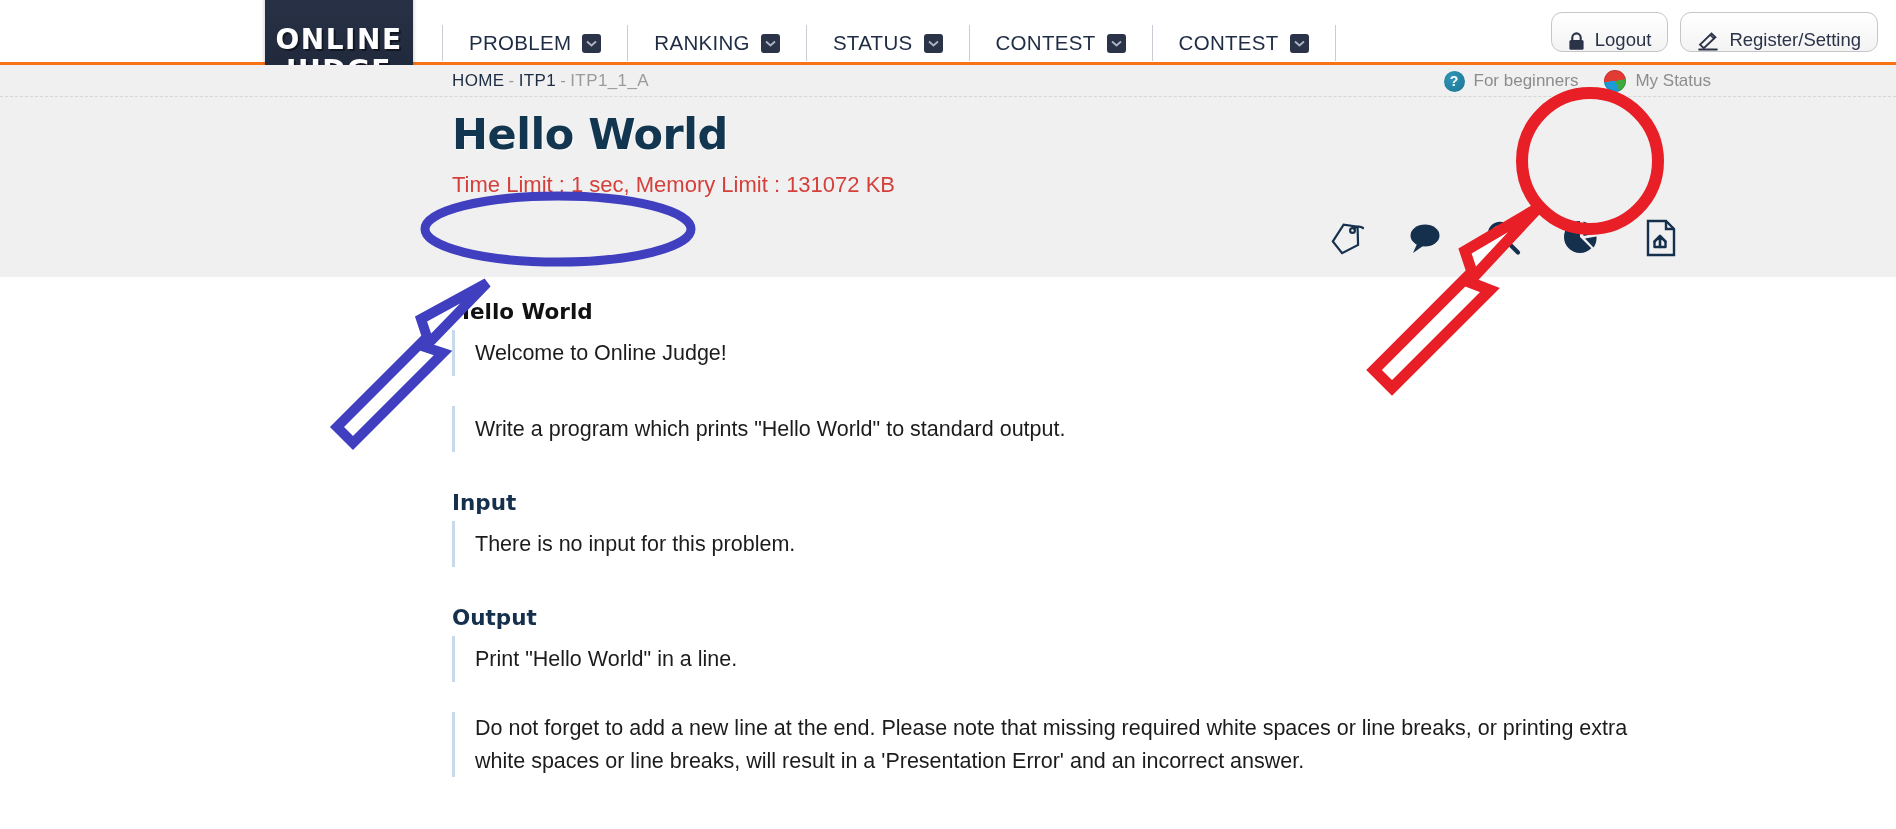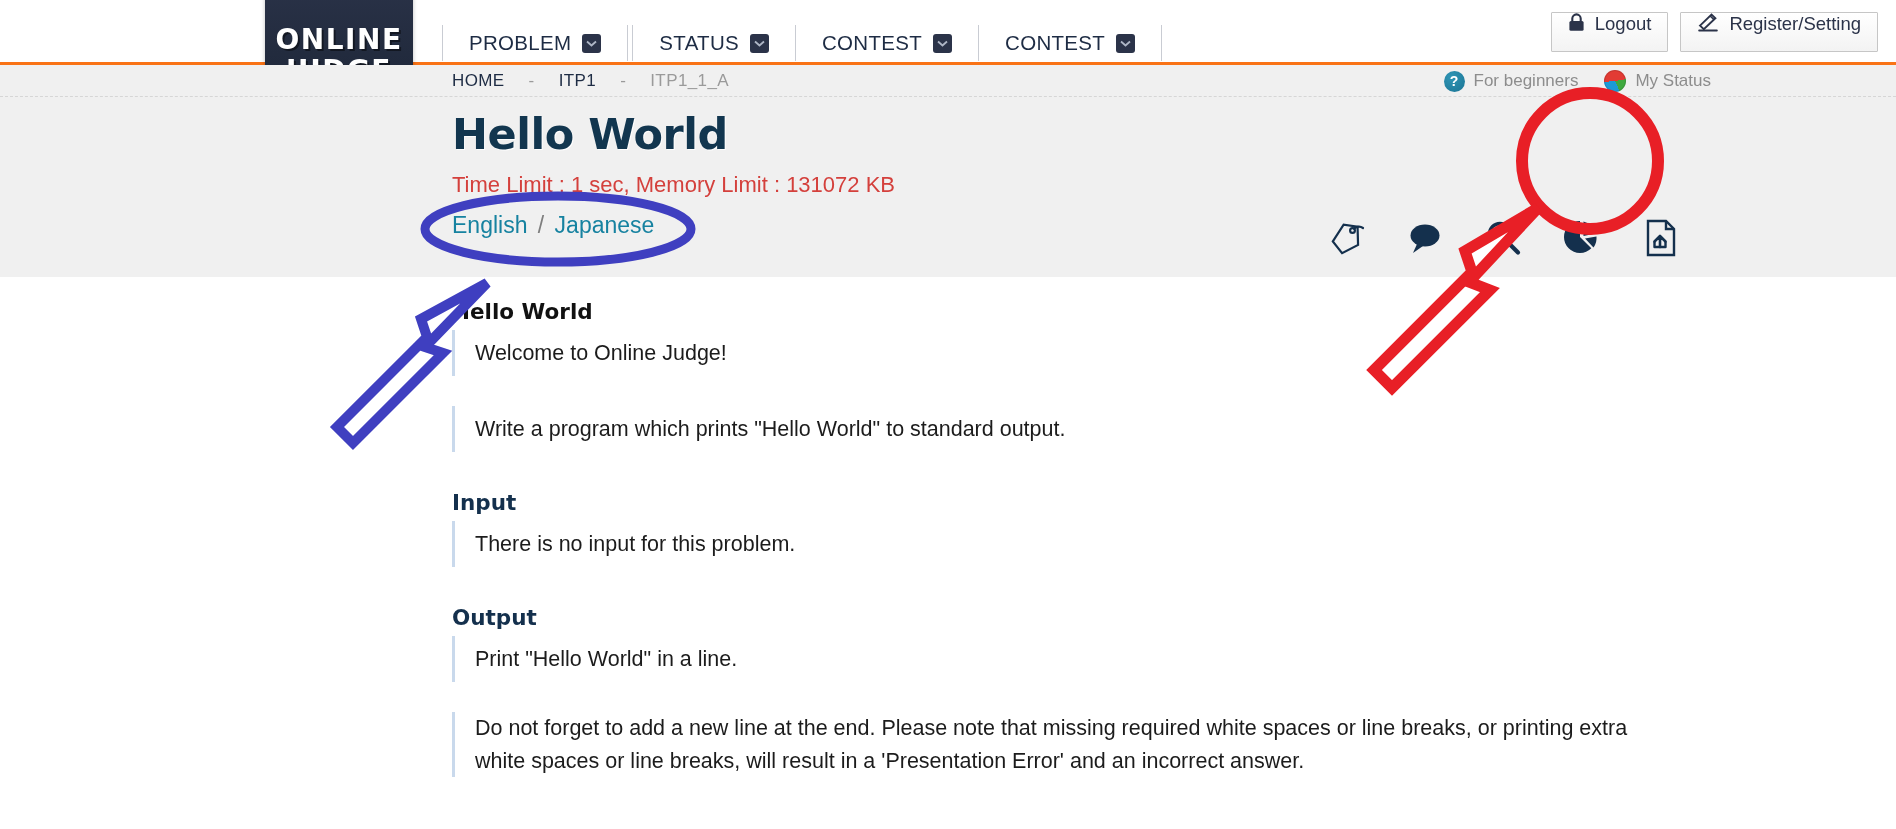--- a/index.html
+++ b/index.html
@@ -83,45 +83,45 @@
 
   .topbar-right {
     position: absolute;
     right: 18px;
     top: 12px;
     display: flex;
     align-items: center;
     gap: 12px;
   }
   .tb-btn {
-    display: flex; align-items: flex-start; gap: 10px;
+    display: flex; align-items: flex-end; gap: 10px;
     height: 40px;
     padding: 0 16px;
     border: 1px solid #c6c6c6;
-    border-radius: 1px;
+    border-radius: 11px;
     background: linear-gradient(180deg,#ffffff 0%,#f3f3f3 100%);
     color: #2b3349;
     font-size: 18.5px;
     cursor: pointer;
     white-space: nowrap;
   }
   .tb-btn svg { display: block; }
 
   
   .crumbstrip {
     position: relative;
     height: 31px;
     background: #f0f0f0;
     font-size: 17px;
   }
   .crumbs {
     position: absolute;
     left: 452px;
     top: 6px;
-    display: flex; align-items: flex-end; gap: 24px;
+    display: flex; align-items: flex-end; gap: 4px;
     letter-spacing: .4px;
   }
   .crumbs a { color: #1e2c44; text-decoration: none; cursor: pointer; }
   .crumbs .dash { color: #9a9a9a; }
   .crumbs .cur { color: #9a9a9a; }
   .crumb-right {
     position: absolute;
     right: 185px;
     top: 5px;
     display: flex; align-items: center; gap: 26px;
@@ -228,20 +228,28 @@
     <div class="nav-item">
       <span>PROBLEM</span>
       <span class="caret-box">
         <svg width="11" height="7" viewBox="0 0 11 7">
             <path d="M1 1.5 L5.5 5.5 L10 1.5" fill="none" stroke="#aeb6c6" stroke-width="1.8"></path>
           </svg>
       </span>
     </div>
     <div class="nav-sep"></div>
 
+    <div class="nav-item">
+      <span>RANKING</span>
+      <span class="caret-box">
+        <svg width="11" height="7" viewBox="0 0 11 7">
+            <path d="M1 1.5 L5.5 5.5 L10 1.5" fill="none" stroke="#aeb6c6" stroke-width="1.8"></path>
+          </svg>
+      </span>
+    </div>
     <div class="nav-sep"></div>
 
     <div class="nav-item">
       <span>STATUS</span>
       <span class="caret-box">
         <svg width="11" height="7" viewBox="0 0 11 7">
             <path d="M1 1.5 L5.5 5.5 L10 1.5" fill="none" stroke="#aeb6c6" stroke-width="1.8"></path>
           </svg>
       </span>
     </div>
@@ -308,25 +316,20 @@
       <span class="pie-badge"></span>
       <span>My Status</span>
     </div>
   </div>
 </div>
 
 <div class="probhead">
   <div class="ph-inner">
     <div class="ph-title">Hello World</div>
     <div class="ph-limits">Time Limit : 1 sec, Memory Limit : 131072 KB</div>
-    <div class="ph-lang">
-      <a>English</a>
-      <span class="slash">/</span>
-      <a>Japanese</a>
-    </div>
   </div>
 
   <div class="icon-row">
     <span class="ic">
       <svg width="40" height="40" viewBox="0 0 40 40">
         <path d="M5.5 21.5 L18.5 6.5 L32 10.5 L30 28.5 L13 34.5 Z" fill="none" stroke="#14304d" stroke-width="2.2" transform="rotate(-8 19 20)"></path>
         <circle cx="25.5" cy="12.5" r="2.4" fill="none" stroke="#14304d" stroke-width="2.2"></circle>
         <path d="M27 10.5 C31 7.5 34 8.5 36 10" fill="none" stroke="#14304d" stroke-width="2.2" stroke-linecap="round"></path>
       </svg>
     </span>

